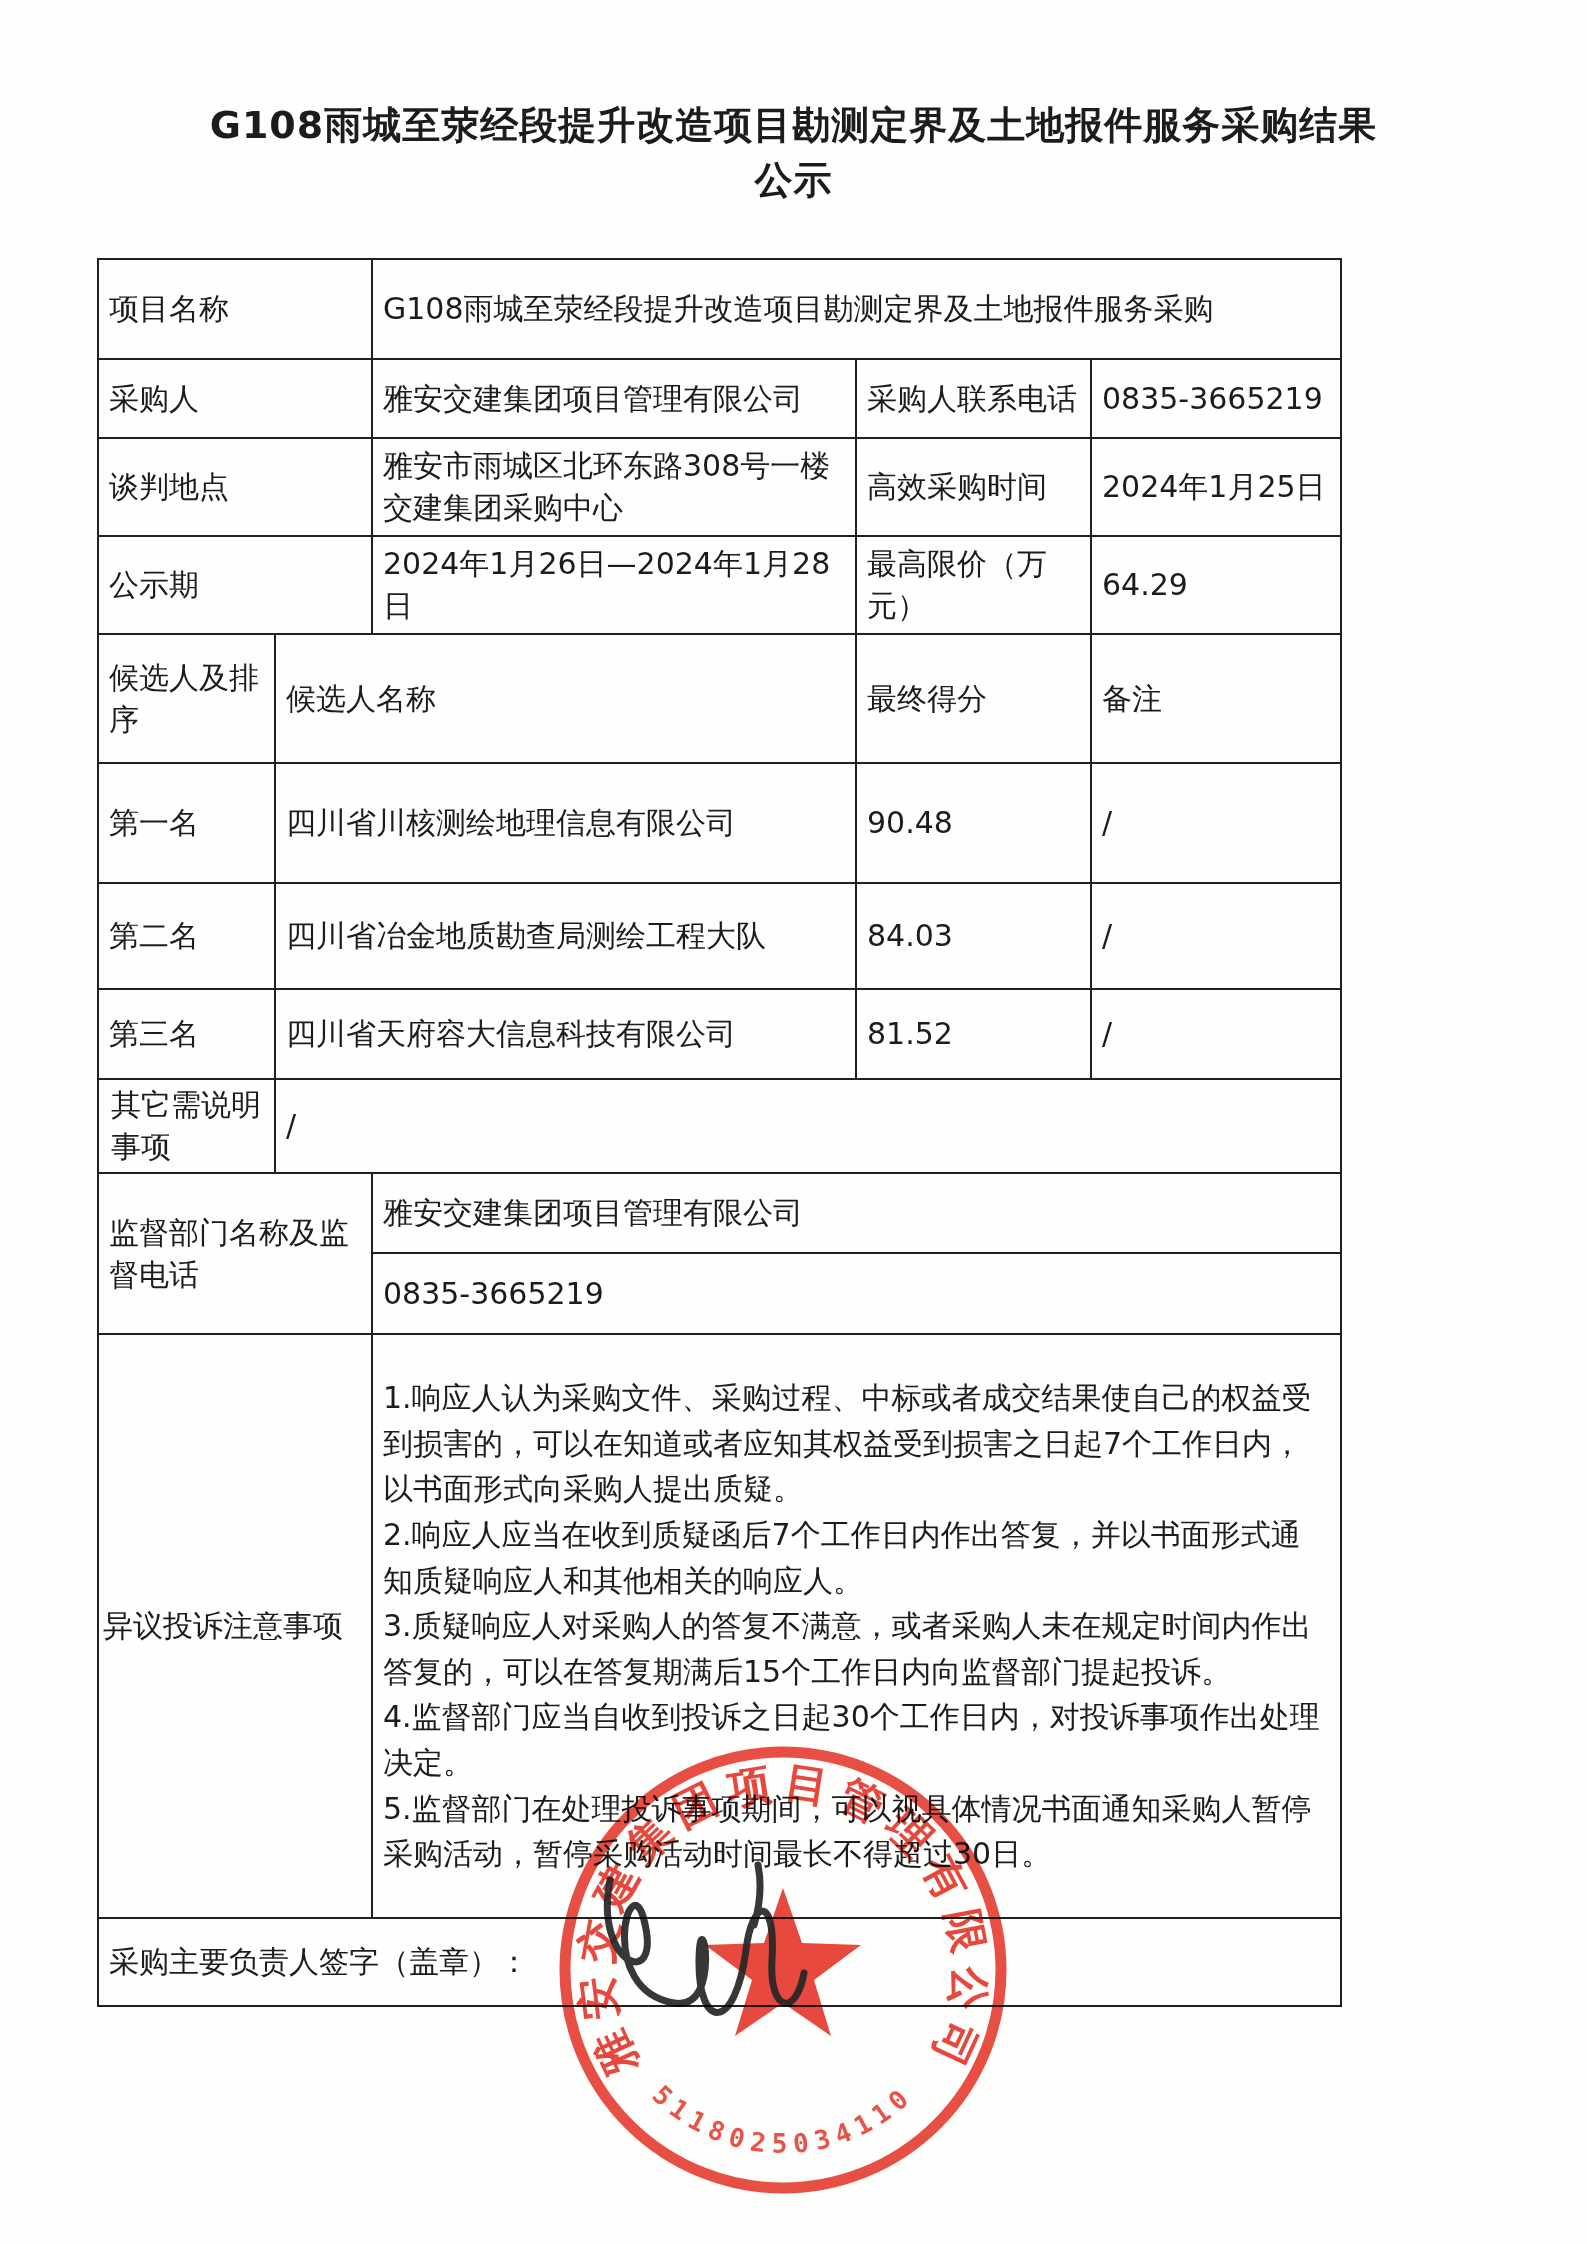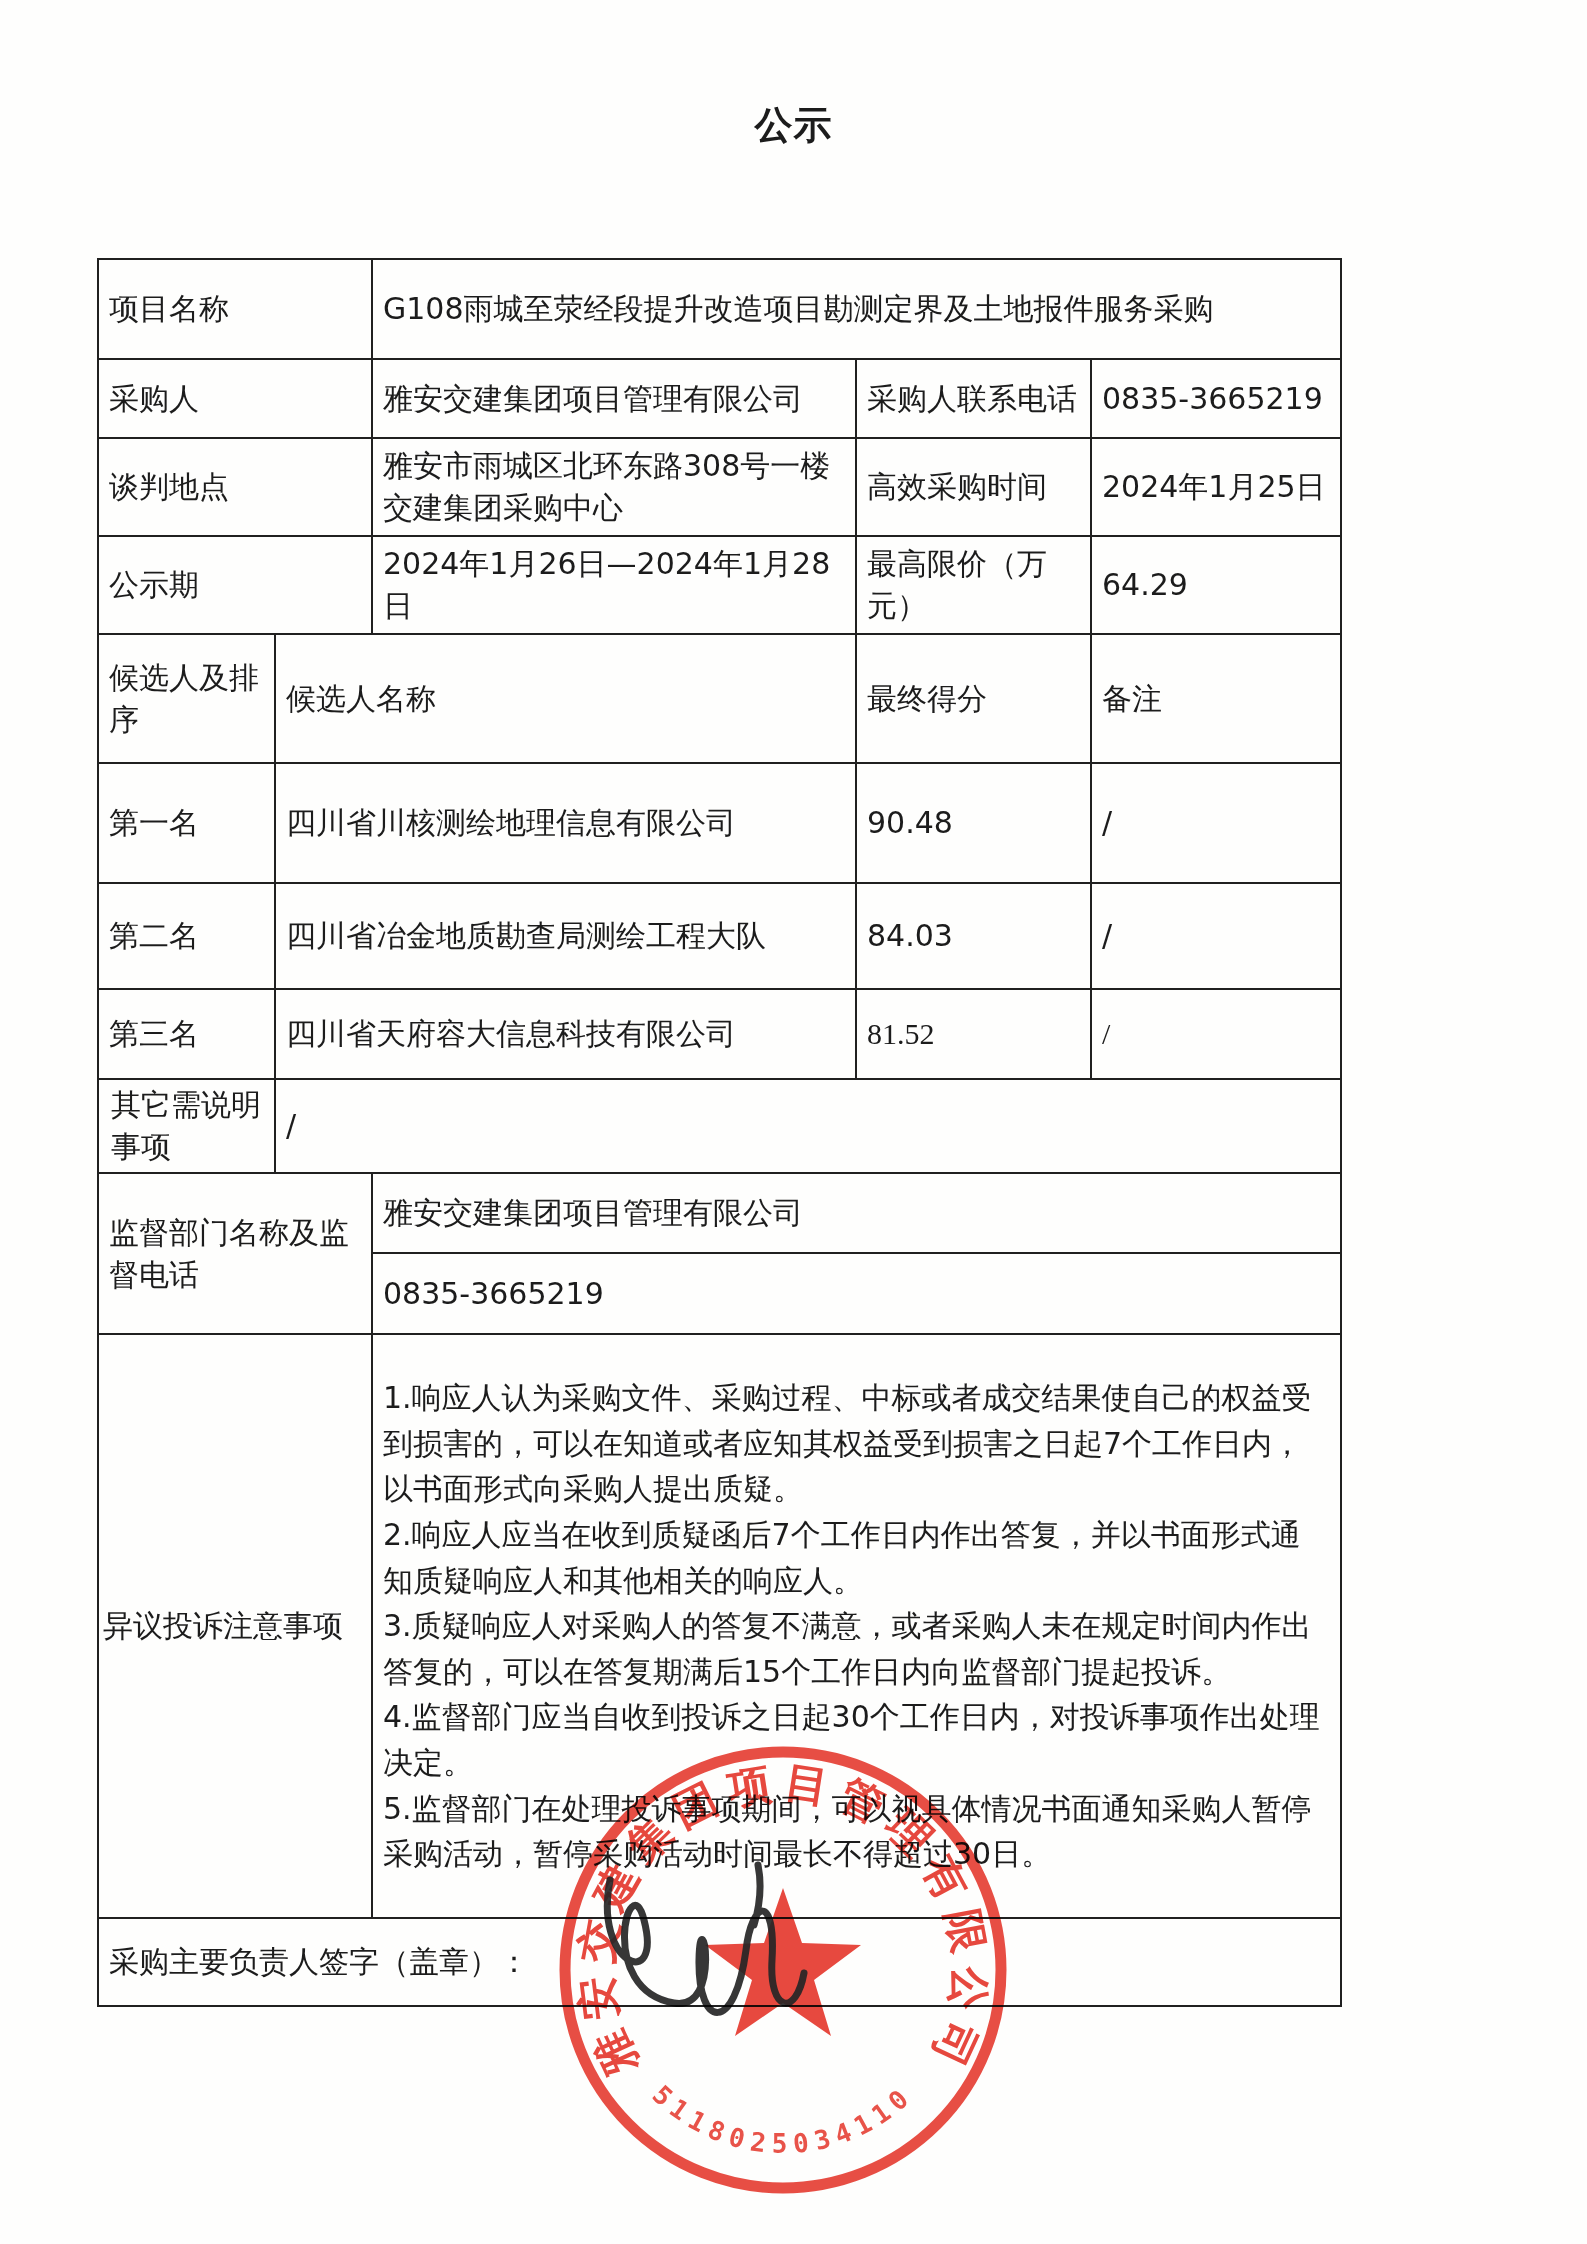--- a/index.html
+++ b/index.html
@@ -25,41 +25,42 @@
   }
   table.doc td {
     border:2.5px solid #202020;
     text-align:left; vertical-align:middle;
     font-size:30px; line-height:1.4;
     padding:6px 10px; box-sizing:border-box;
     overflow:hidden;
   }
   tr.r1  { height:100px; } tr.r2  { height:79px;  } tr.r3  { height:88px;  }
   tr.r4  { height:94px;  } tr.r5  { height:129px; } tr.r6  { height:120px; }
-  tr.r7  { height:106px;margin-left:44px; } tr.r8  { height:90px;font-family:Liberation Serif, serif;  } tr.r9  { height:79px;  }
+  tr.r7  { height:106px;margin-left:44px; } tr.r8  { height:90px;  } tr.r9  { height:79px;  }
   tr.r10a{ height:80px;  } tr.r10b{ height:81px;  } tr.r11 { height:584px; }
   tr.r12 { height:88px;  }
   td.left  { text-align:left; }
   td.thickb{ border-bottom-width:4px; }
   td.tight { padding:6px 12px; }
   td.objection-cell { text-align:left; padding:14px 16px 14px 14px; }
   .obj-item { margin:0; font-size:30px; line-height:1.52; }
   td.sign-cell { text-align:left; padding-left:12px; }
   .stamp {
     position:absolute; left:548px; top:1735px;
     width:470px; height:470px;
     mix-blend-mode:multiply;
   }
 </style>
 </head>
 <body>
 
 <div class="page">
 
   <div class="title">
+    <div>G108雨城至荥经段提升改造项目勘测定界及土地报件服务采购结果</div>
     <div>公示</div>
   </div>
 
   <table class="doc">
     <colgroup>
       <col style="width:177px">
         <col style="width:97px">
         <col style="width:484px">
       <col style="width:235px">
         <col style="width:250px">

